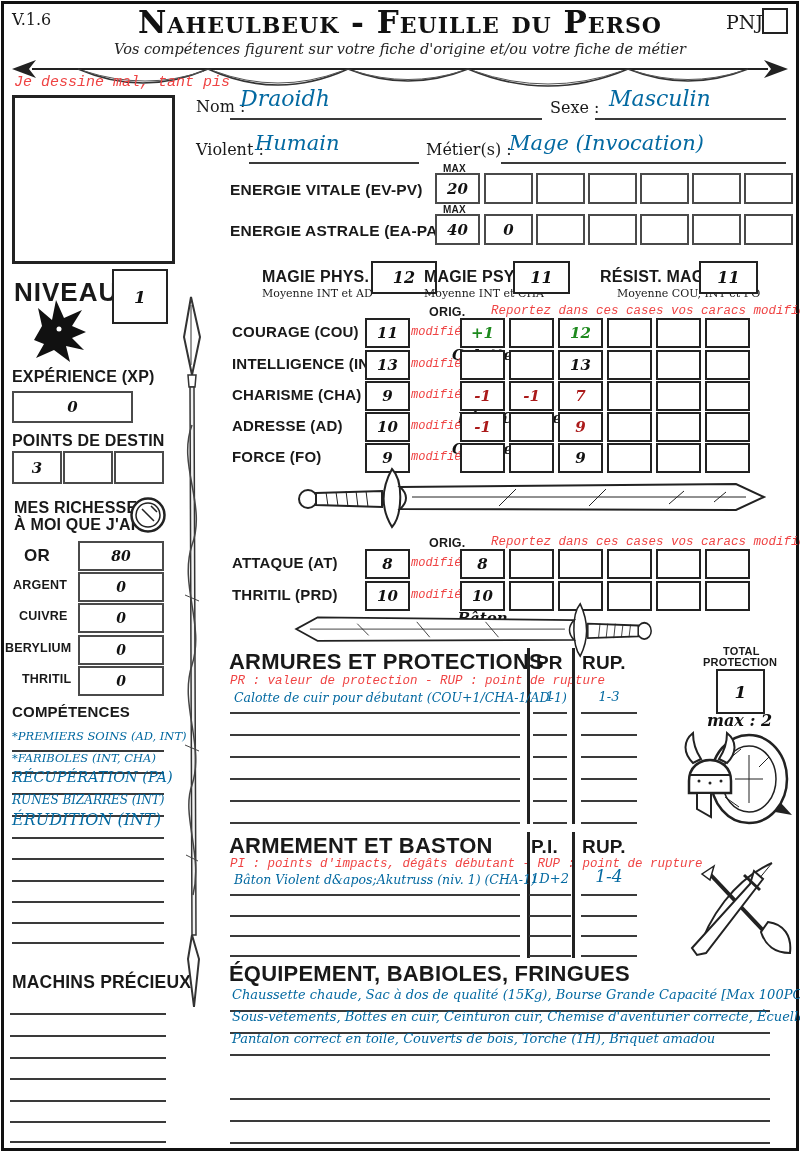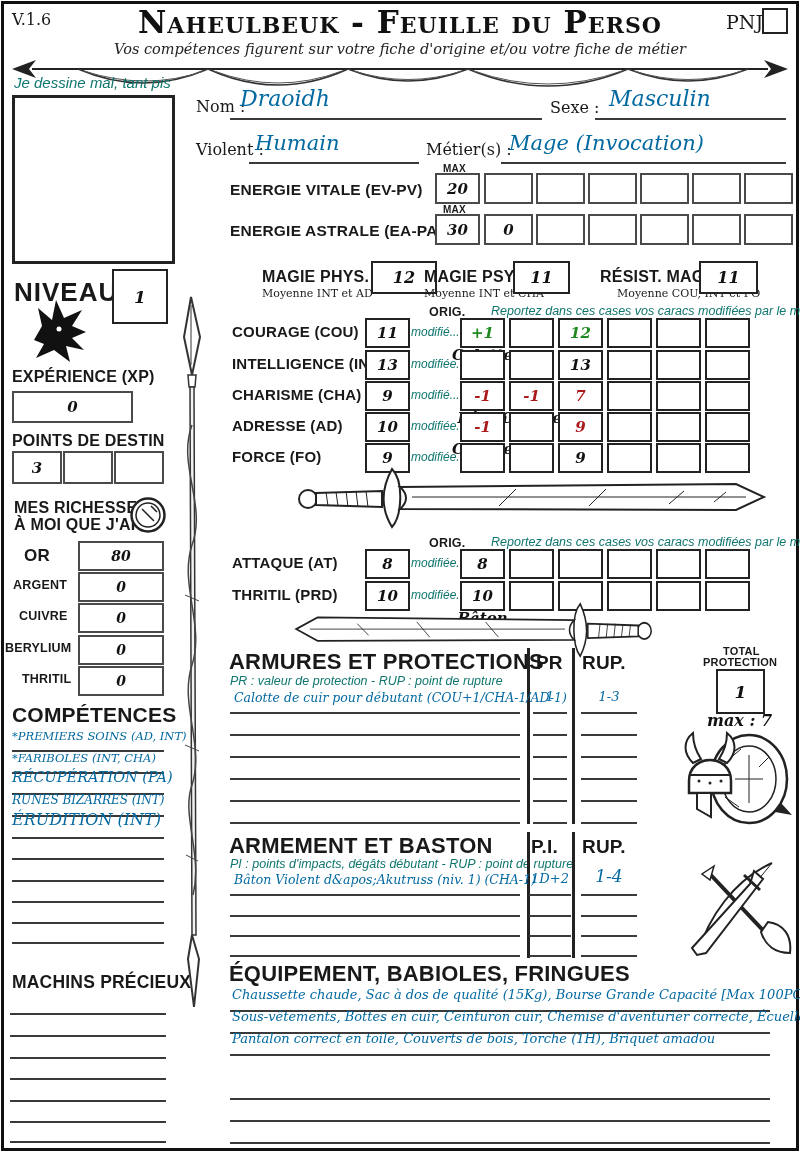--- a/index.html
+++ b/index.html
@@ -1,21 +1,21 @@
 <!DOCTYPE html>
 <html><head>
 <meta charset="utf-8">
 <style>
   html,body{margin:0;padding:0;width:800px;height:1152px;background:#fff;overflow:hidden}
   .sheet{position:absolute;inset:0;background:#fff;color:#1a1a1a;font-family:"Liberation Sans",sans-serif}
   .frame{position:absolute;inset:1px;border:3px solid #111;pointer-events:none}
   .abs{position:absolute}
   .bl{position:absolute;font-family:"Liberation Sans",sans-serif;font-weight:700;color:#191919;letter-spacing:.2px;white-space:nowrap}
   .sf{position:absolute;font-family:"DejaVu Serif",serif;color:#191919;white-space:nowrap}
-  .nt{position:absolute;font-family:Liberation Sans, sans-serif;font-style:italic;color:#0f766e;white-space:nowrap}
+  .nt{position:absolute;font-family:Liberation Mono, monospace;font-style:italic;color:#ef4444;white-space:nowrap}
   .hdn{position:absolute;font-family:"DejaVu Serif",serif;font-style:italic;font-weight:700;color:#111;white-space:nowrap}
   .bx{position:absolute;border:2px solid #4a4a4a;background:#fff;display:flex;align-items:center;justify-content:center}
   .bx>span{font-family:"DejaVu Serif",serif;font-style:italic;font-weight:700;font-size:15px;color:#111}
   .bxd{border-color:#222}
   .cell{width:41px;height:26px}
   .cv{position:relative}
   .csub{position:absolute;top:100%;left:50%;transform:translateX(-50%);margin-top:0;font-family:"DejaVu Serif",serif;font-style:italic;font-weight:700;font-size:12px;color:#111;white-space:nowrap}
   .fl{position:absolute;border-bottom:2px solid #3a3a3a;display:flex;align-items:flex-end}
   .fl>span{font-family:"DejaVu Serif",serif;font-style:italic;font-weight:400;color:#0369a1;white-space:nowrap;line-height:1.05;margin-bottom:8px}
   .ctr{justify-content:center}
@@ -69,21 +69,21 @@
     </div>
   <div class="bx" style="left:484px;top:173px;width:45px;height:27px"></div>
   <div class="bx" style="left:536px;top:173px;width:45px;height:27px"></div>
   <div class="bx" style="left:588px;top:173px;width:45px;height:27px"></div>
   <div class="bx" style="left:640px;top:173px;width:45px;height:27px"></div>
   <div class="bx" style="left:692px;top:173px;width:45px;height:27px"></div>
   <div class="bx" style="left:744px;top:173px;width:45px;height:27px"></div>
   <div class="bl" style="left:230px;top:222px;font-size:15.5px">ENERGIE ASTRALE (EA-PA)</div>
   <div class="bl" style="left:443px;top:204px;font-size:10px">MAX</div>
   <div class="bx" style="left:435px;top:214px;width:41px;height:27px">
-      <span>30</span>
+      <span>40</span>
     </div>
   <div class="bx" style="left:484px;top:214px;width:45px;height:27px">
       <span>0</span>
     </div>
   <div class="bx" style="left:536px;top:214px;width:45px;height:27px"></div>
   <div class="bx" style="left:588px;top:214px;width:45px;height:27px"></div>
   <div class="bx" style="left:640px;top:214px;width:45px;height:27px"></div>
   <div class="bx" style="left:692px;top:214px;width:45px;height:27px"></div>
   <div class="bx" style="left:744px;top:214px;width:45px;height:27px"></div>
 
@@ -284,21 +284,21 @@
       <span></span>
     </div>
   <div class="fl ctr" style="left:533px;top:800px;width:34px;height:22px"></div>
   <div class="fl ctr" style="left:581px;top:800px;width:56px;height:22px"></div>
 
   <div class="bl" style="left:723px;top:645px;font-size:11px">TOTAL</div>
   <div class="bl" style="left:703px;top:656px;font-size:11px">PROTECTION</div>
   <div class="bx bxd" style="left:716px;top:669px;width:45px;height:41px">
       <span style="font-size:17px">1</span>
     </div>
-  <div class="hdn" style="left:707px;top:711px;font-size:16px">max : 7</div>
+  <div class="hdn" style="left:707px;top:711px;font-size:16px">max : 2</div>
   <svg class="abs" style="left:679px;top:729px" width="114" height="97" viewBox="0 0 114 97">
     <ellipse cx="70" cy="50" rx="38" ry="44" fill="#fff" stroke="#222" stroke-width="2.5"></ellipse>
     <ellipse cx="70" cy="50" rx="27" ry="33" fill="none" stroke="#222" stroke-width="1.5"></ellipse>
     <path d="M70,26 L70,74 M56,50 L84,50 M50,30 L62,20 M46,68 L60,78 M90,28 L80,38" stroke="#222" stroke-width="1"></path>
     <path d="M102,74 L113,86 L96,83 Z" fill="#222"></path>
     <path d="M10,52 C10,24 52,24 52,52 L52,64 L10,64 Z" fill="#fff" stroke="#222" stroke-width="2.5"></path>
     <line x1="10" y1="46" x2="52" y2="46" stroke="#222" stroke-width="2"></line>
     <circle cx="20" cy="52" r="1.5" fill="#222"></circle>
       <circle cx="31" cy="54" r="1.5" fill="#222"></circle>
       <circle cx="42" cy="52" r="1.5" fill="#222"></circle>
@@ -419,21 +419,21 @@
     </div>
   <div class="bl" style="left:5px;top:641px;font-size:12.5px">BERYLIUM</div>
   <div class="bx" style="left:78px;top:635px;width:82px;height:26px">
       <span style="font-size:14px">0</span>
     </div>
   <div class="bl" style="left:22px;top:672px;font-size:12.5px">THRITIL</div>
   <div class="bx" style="left:78px;top:666px;width:82px;height:26px">
       <span style="font-size:14px">0</span>
     </div>
 
-  <div class="bl" style="left:12px;top:703px;font-size:21px">COMPÉTENCES</div>
+  <div class="bl" style="left:12px;top:703px;font-size:15px">COMPÉTENCES</div>
   <div class="fl" style="left:12px;top:730px;width:152px;height:20px">
       <span style="font-size:11.5px">*PREMIERS SOINS (AD, INT)</span>
     </div>
   <div class="fl" style="left:12px;top:752px;width:152px;height:20px">
       <span style="font-size:11.5px">*FARIBOLES (INT, CHA)</span>
     </div>
   <div class="fl" style="left:12px;top:773px;width:152px;height:20px">
       <span style="font-size:14.5px">RÉCUPÉRATION (PA)</span>
     </div>
   <div class="fl" style="left:12px;top:795px;width:152px;height:20px">

